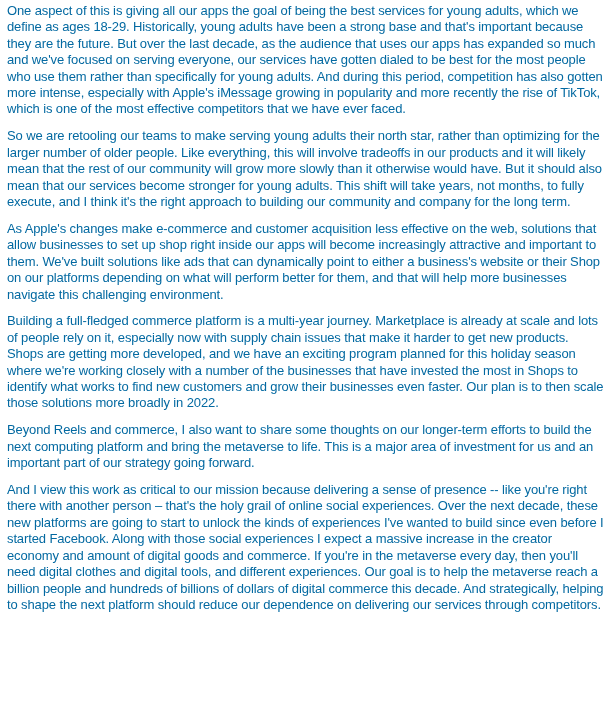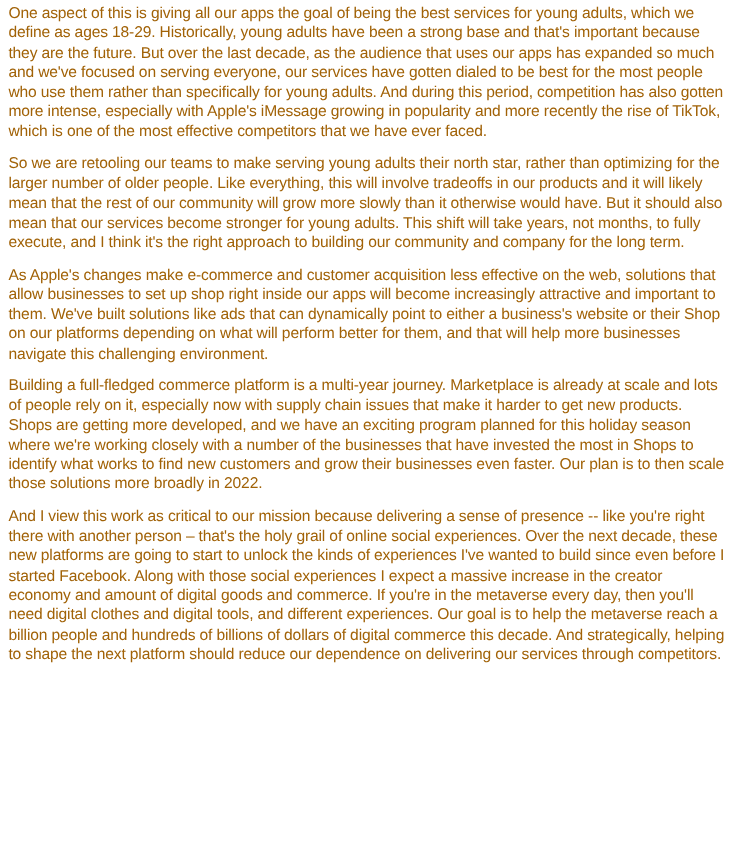--- a/index.html
+++ b/index.html
@@ -10,33 +10,34 @@
     width: 610px;
     height: 703px;
     background: #ffffff;
     overflow: hidden;
     font-family: "Liberation Sans", "DejaVu Sans", sans-serif;
   }
   .doc {
     box-sizing: border-box;
     width: 610px;
     padding: 3px 6px 0 7px;
-    color: #a16207;
+    color: #0369a1;
     font-size: 13px;
     line-height: 16.4px;
     letter-spacing: -0.12px;
     text-rendering: optimizeLegibility;
   }
   .doc p {
     margin: 0 0 10.5px 0;
     max-width: 597px;
   }
 </style>
 </head>
 <body>
 
 <main class="doc">
   <p>One aspect of this is giving all our apps the goal of being the best services for young adults, which we define as ages 18-29. Historically, young adults have been a strong base and that's important because they are the future. But over the last decade, as the audience that uses our apps has expanded so much and we've focused on serving everyone, our services have gotten dialed to be best for the most people who use them rather than specifically for young adults. And during this period, competition has also gotten more intense, especially with Apple's iMessage growing in popularity and more recently the rise of TikTok, which is one of the most effective competitors that we have ever faced.</p>
   <p>So we are retooling our teams to make serving young adults their north star, rather than optimizing for the larger number of older people. Like everything, this will involve tradeoffs in our products and it will likely mean that the rest of our community will grow more slowly than it otherwise would have. But it should also mean that our services become stronger for young adults. This shift will take years, not months, to fully execute, and I think it's the right approach to building our community and company for the long term.</p>
   <p>As Apple's changes make e-commerce and customer acquisition less effective on the web, solutions that allow businesses to set up shop right inside our apps will become increasingly attractive and important to them. We've built solutions like ads that can dynamically point to either a business's website or their Shop on our platforms depending on what will perform better for them, and that will help more businesses navigate this challenging environment.</p>
   <p>Building a full-fledged commerce platform is a multi-year journey. Marketplace is already at scale and lots of people rely on it, especially now with supply chain issues that make it harder to get new products. Shops are getting more developed, and we have an exciting program planned for this holiday season where we're working closely with a number of the businesses that have invested the most in Shops to identify what works to find new customers and grow their businesses even faster. Our plan is to then scale those solutions more broadly in 2022.</p>
+  <p>Beyond Reels and commerce, I also want to share some thoughts on our longer-term efforts to build the next computing platform and bring the metaverse to life. This is a major area of investment for us and an important part of our strategy going forward.</p>
   <p>And I view this work as critical to our mission because delivering a sense of presence -- like you're right there with another person – that's the holy grail of online social experiences. Over the next decade, these new platforms are going to start to unlock the kinds of experiences I've wanted to build since even before I started Facebook. Along with those social experiences I expect a massive increase in the creator economy and amount of digital goods and commerce. If you're in the metaverse every day, then you'll need digital clothes and digital tools, and different experiences. Our goal is to help the metaverse reach a billion people and hundreds of billions of dollars of digital commerce this decade. And strategically, helping to shape the next platform should reduce our dependence on delivering our services through competitors.</p>
 </main>
 
 </body></html>

